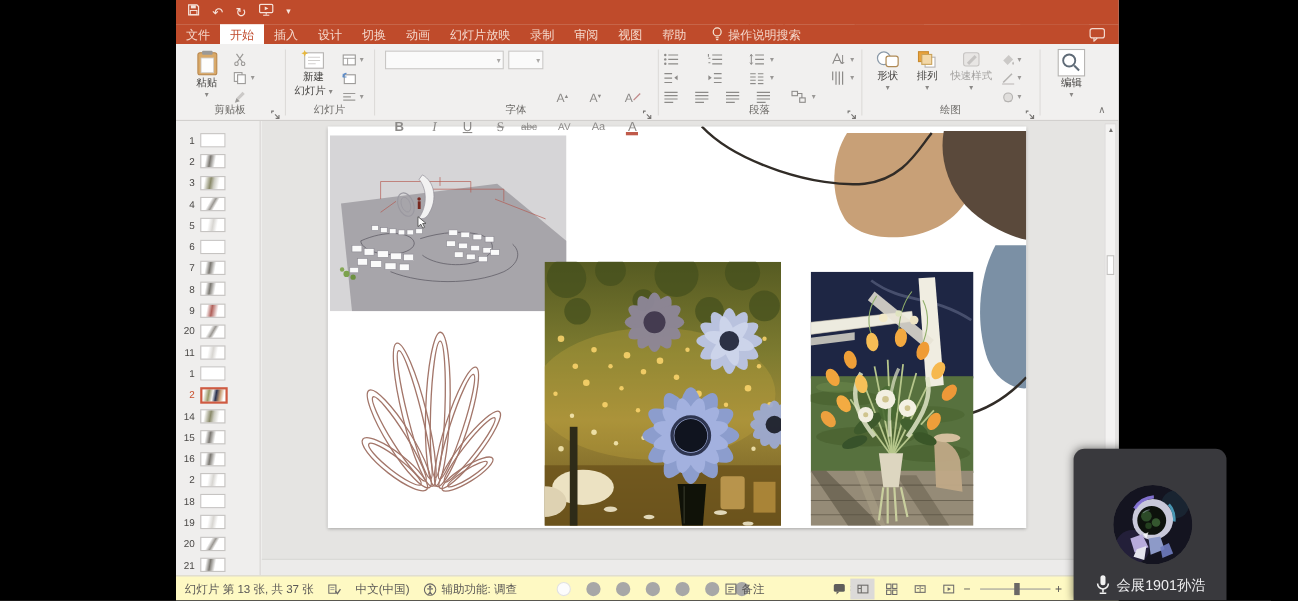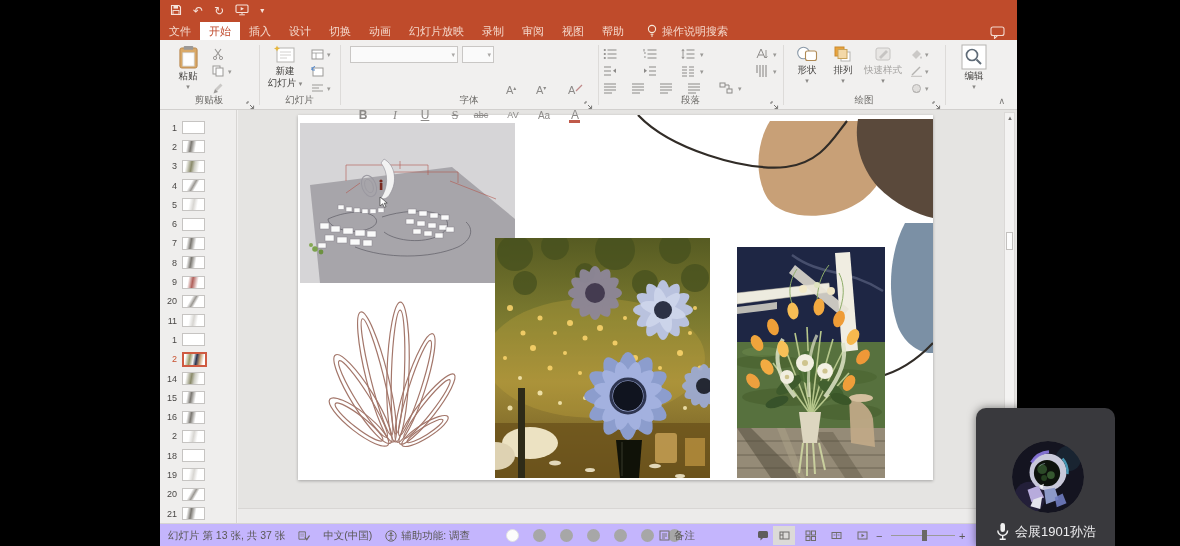--- a/index.html
+++ b/index.html
@@ -67,21 +67,21 @@
 
   .canvas{position:absolute;left:78px;top:0;width:779px;height:413px;background:#e5e4e2;}
   .slide{position:absolute;left:60px;top:5px;width:635px;height:365px;background:#fff;box-shadow:0 1px 3px rgba(0,0,0,.28);}
   .vscroll{position:absolute;left:766px;top:2px;width:11px;height:396px;background:#f4f3f2;border:1px solid #dbd9d7;}
   .vthumb{position:absolute;left:1px;top:119px;width:7px;height:18px;background:#fdfdfd;border:1px solid #c3c1bf;}
   .varr{position:absolute;left:1px;top:1px;width:8px;color:#6f6d6b;font-size:7px;text-align:center;}
   .hline{position:absolute;left:0;top:398px;width:779px;height:1px;background:#d8d6d4;}
   .hstrip{position:absolute;left:0;top:399px;width:779px;height:14px;background:#ecebea;}
 
   
-  .statusbar{position:absolute;left:0;top:523px;width:857px;height:23px;background:#c4b5fd;border-top:1px solid #d6d4d2;font-size:10.5px;color:#5a5856;z-index:4;}
+  .statusbar{position:absolute;left:0;top:523px;width:857px;height:23px;background:#fef9c3;border-top:1px solid #d6d4d2;font-size:10.5px;color:#5a5856;z-index:4;}
   .sbleft{position:absolute;left:8px;top:0;height:23px;display:flex;align-items:center;gap:13px;}
   .sbitem{display:flex;align-items:center;gap:4px;}
   .dot{position:absolute;top:5px;width:13px;height:13px;border-radius:50%;background:#a7a7a7;}
   .dot.w{background:#fcfcfc;border:1px solid #e2e2e2;}
   .sbr{position:absolute;top:0;height:23px;display:flex;align-items:center;gap:4px;}
   .vbtn{width:22px;height:19px;display:flex;align-items:center;justify-content:center;}
   .vbtn.sel{background:#dcdad8;}
   .ztrack{position:absolute;left:731px;top:11px;width:64px;height:1px;background:#9a9a98;}
   .zhandle{position:absolute;left:762px;top:6px;width:5px;height:11px;background:#6a6866;}
   .zglyph{position:absolute;top:0;height:23px;display:flex;align-items:center;color:#5a5856;font-size:11px;}

